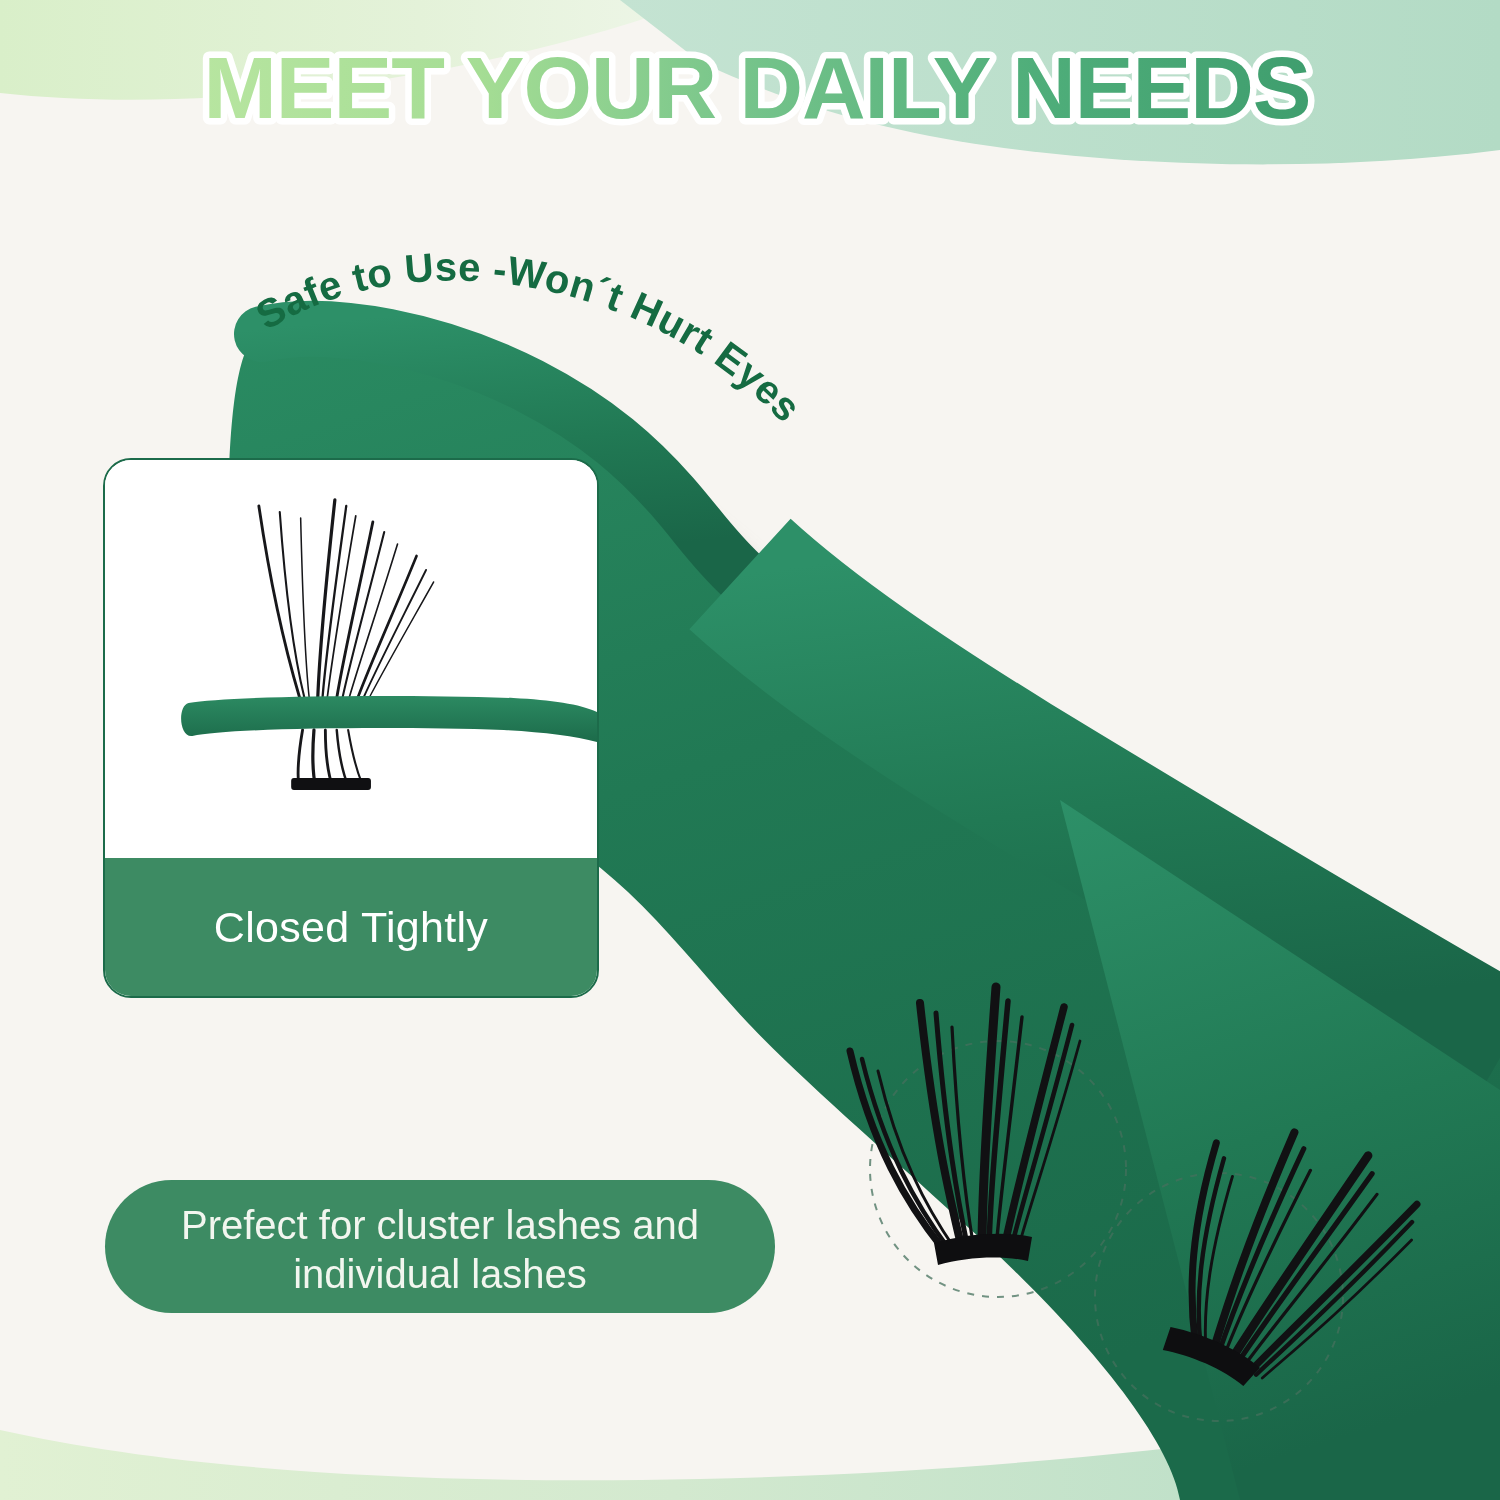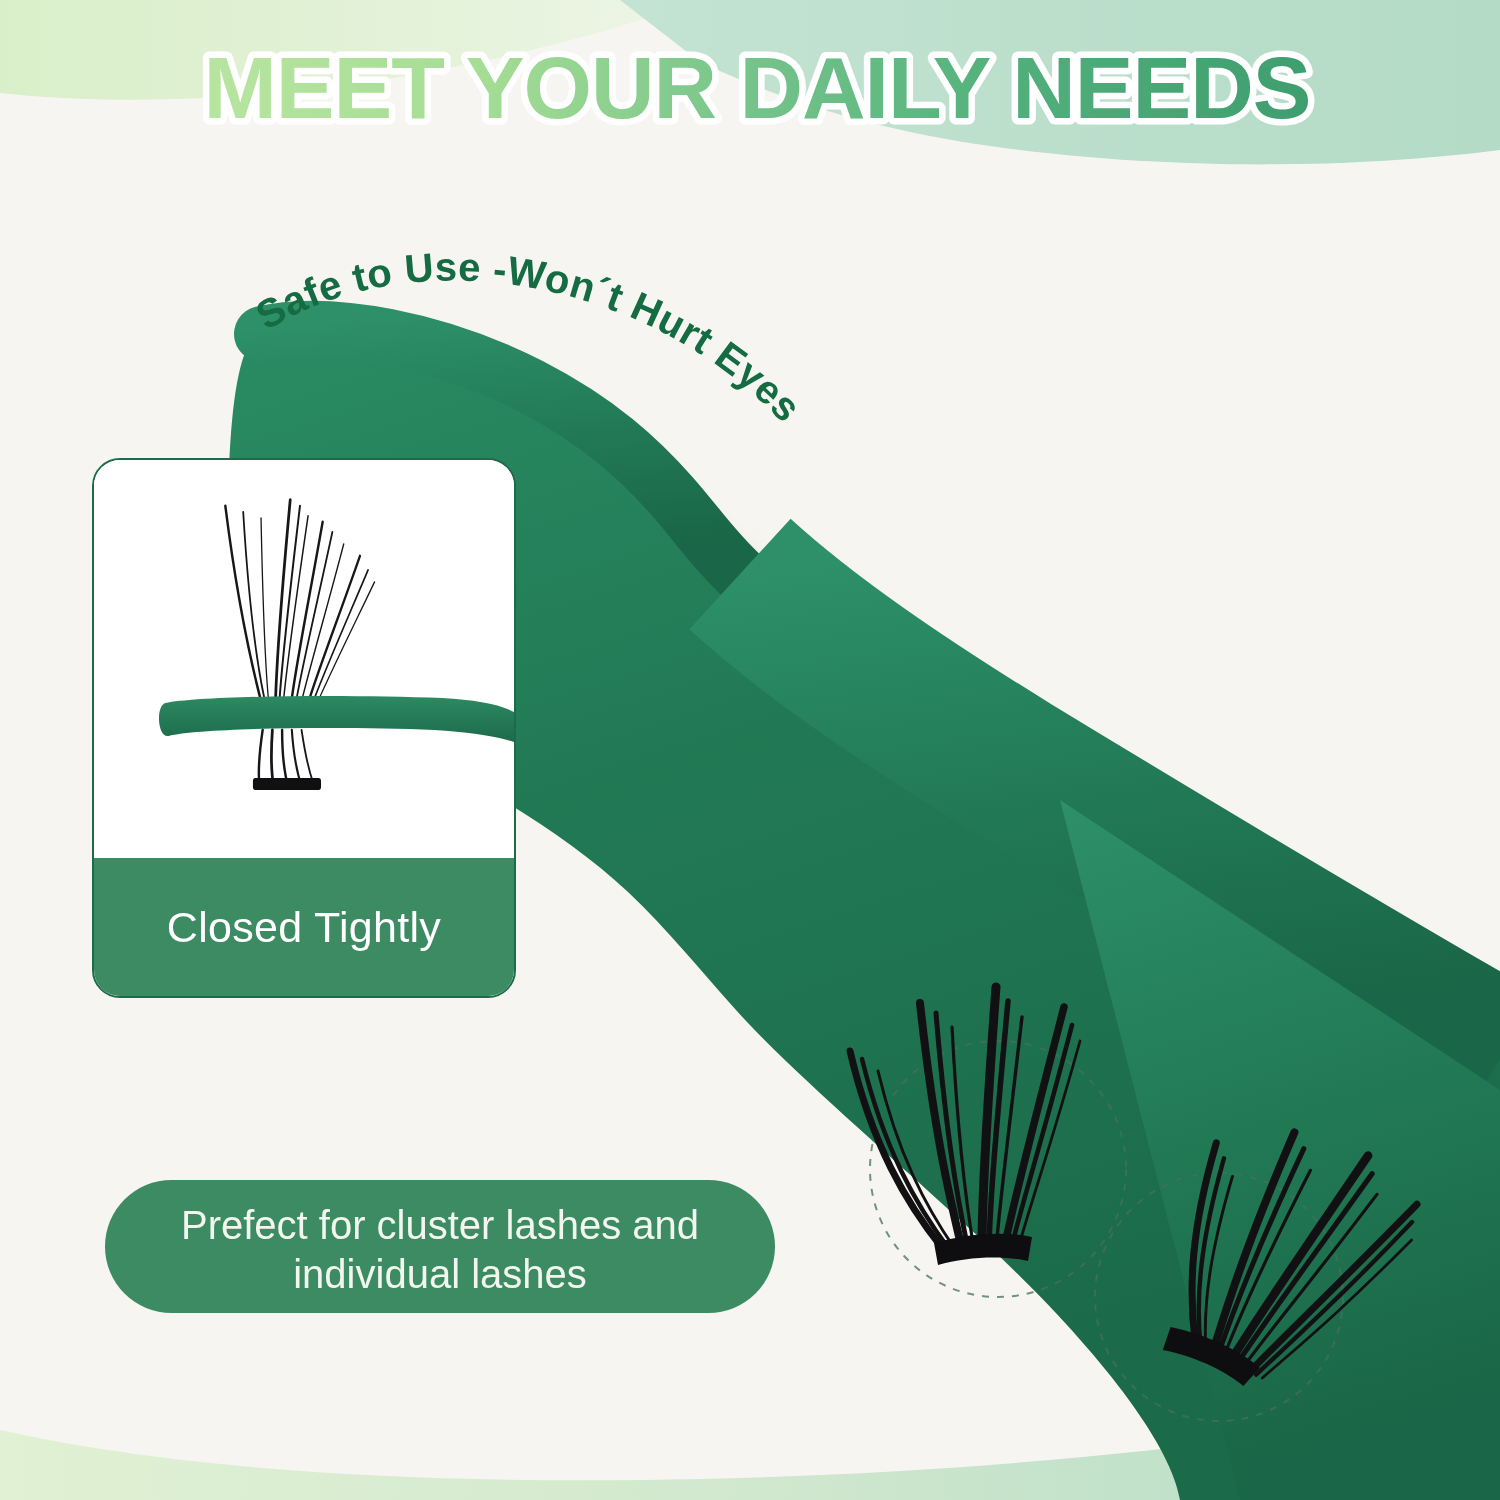--- a/index.html
+++ b/index.html
@@ -59,23 +59,23 @@
     font-family: "Liberation Sans", sans-serif;
     font-weight: 700;
     font-size: 40px;
     fill: #156b42;
     letter-spacing: 0.5px;
   }
 
   
   #inset-card {
     position: absolute;
-    left: 92px;
+    left: 103px;
     top: 458px;
-    width: 424px;
+    width: 496px;
     height: 540px;
     border: 2.5px solid #1c6b4a;
     border-radius: 28px;
     background: #ffffff;
     overflow: hidden;
     z-index: 12;
     box-sizing: border-box;
   }
   #inset-photo {
     position: absolute;

